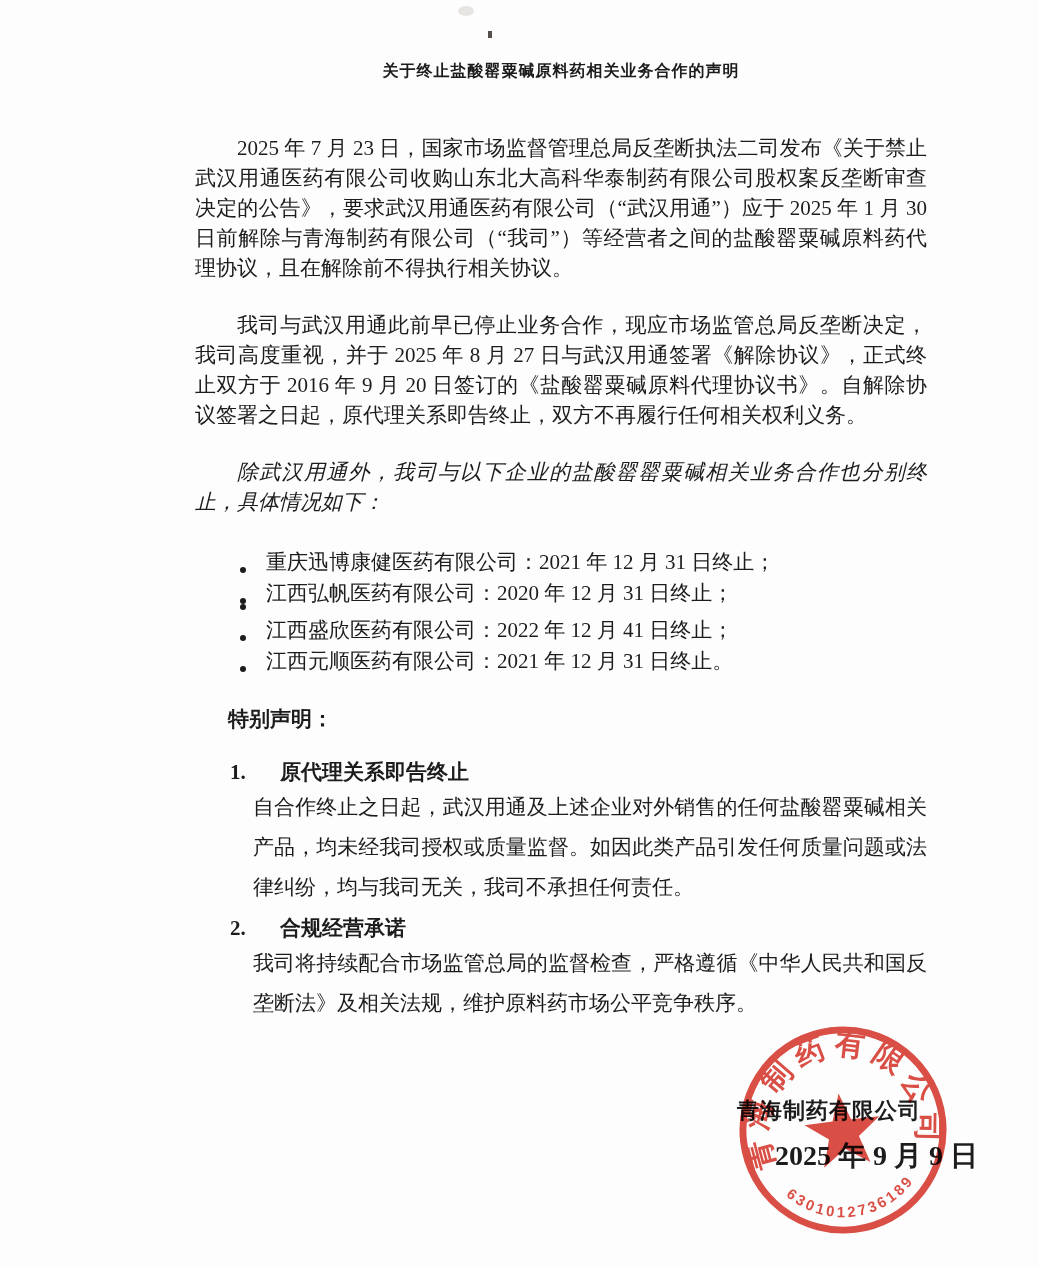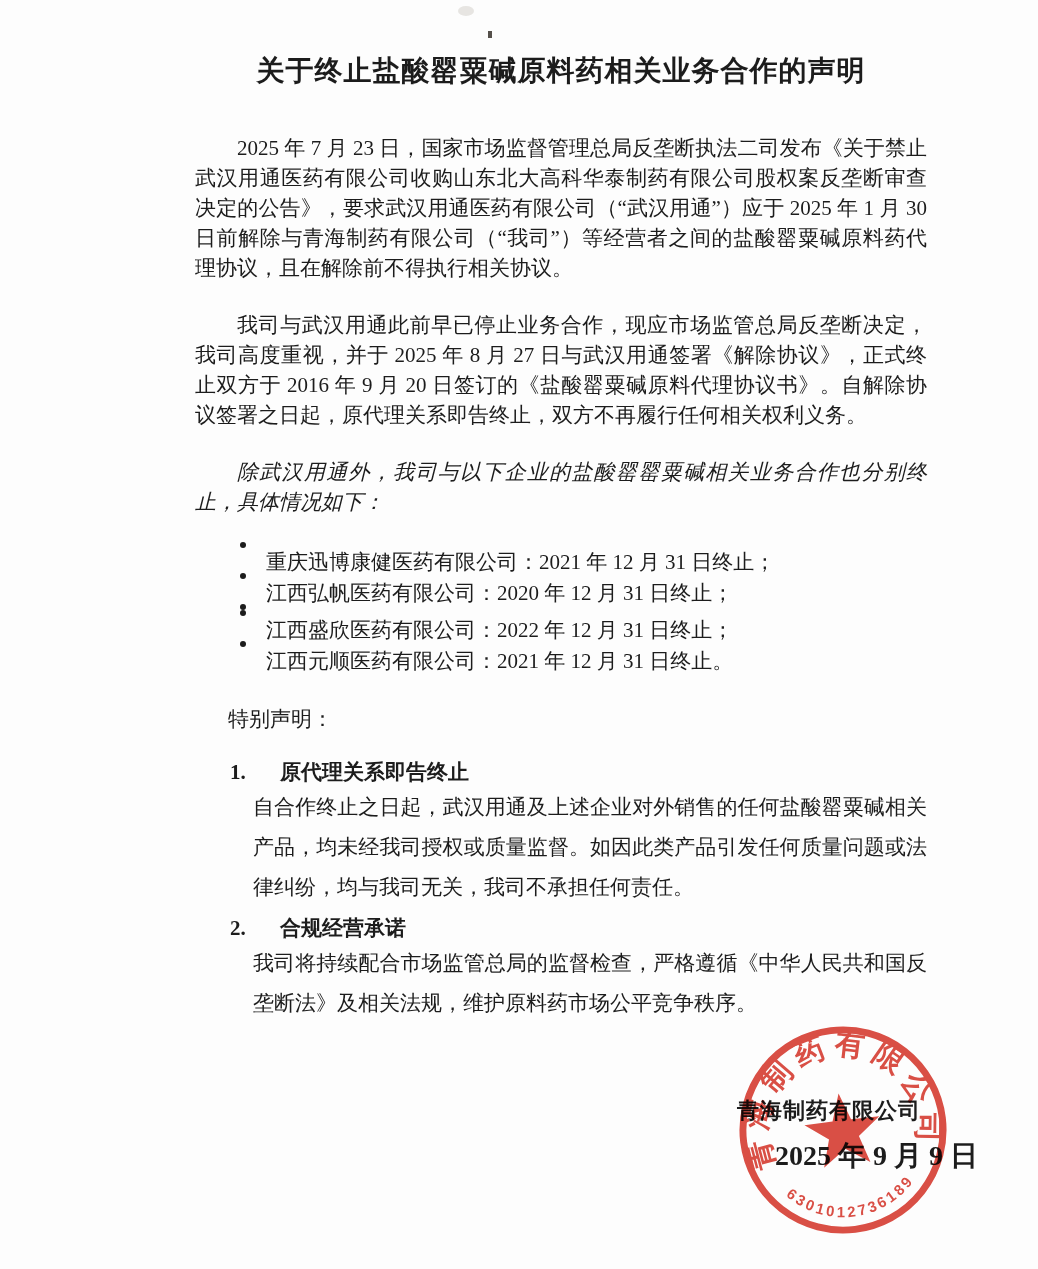--- a/index.html
+++ b/index.html
@@ -15,54 +15,54 @@
     position: absolute; inset: 0;
     background: #fdfdfd;
   }
   .content {
     position: absolute;
     left: 195px; top: 55px; width: 732px;
     font-size: 21px;
     line-height: 30px;
   }
   .doc-title {
-    font-size: 28px;
+    font-size: 16px;
     font-weight: bold;
     text-align: center;
     line-height: 32px;
     margin-bottom: 46px;
     letter-spacing: 1px;
   }
   p.para {
     text-align: justify;
     text-indent: 2em;
     line-height: 30px;
     margin-bottom: 27px;
   }
   p.para:nth-of-type(3) { margin-bottom: 0; font-style: italic; }
   ul.company-list {
     list-style: none;
     margin: 30px 0 0 45px;
   }
   ul.company-list li {
     line-height: 31px;
     display: flex;
-    align-items: flex-start;
+    align-items: flex-end;
   }
   .dot {
     width: 6px; height: 6px;
     background: #1c1c1c;
     border-radius: 50%;
     display: inline-block;
     margin-right: 20px;
     flex: 0 0 6px;
     position: relative; top: -5px;
   }
   .special-heading {
-    font-weight: normal;
+    font-weight: bold;
     margin: 27px 0 0 33px;
     line-height: 30px;
   }
   .item-head {
     display: flex;
     margin-left: 35px;
     font-weight: bold;
     line-height: 30px;
   }
   .item-head.first { margin-top: 23px; }
@@ -138,21 +138,21 @@
         </li>
       <li>
           <span class="dot"></span>
           <span>江西弘帆医药有限公司：2020 年 12 月 31 日终止；</span>
         </li>
       <li>
           <span class="dot"></span>
         </li>
       <li>
           <span class="dot"></span>
-          <span>江西盛欣医药有限公司：2022 年 12 月 31 日终止；</span>
+          <span>江西盛欣医药有限公司：2022 年 12 月 41 日终止；</span>
         </li>
       <li>
           <span class="dot"></span>
           <span>江西元顺医药有限公司：2021 年 12 月 31 日终止。</span>
         </li>
     </ul>
 
     <div class="special-heading">特别声明：</div>
 
     <div class="item-head first">

